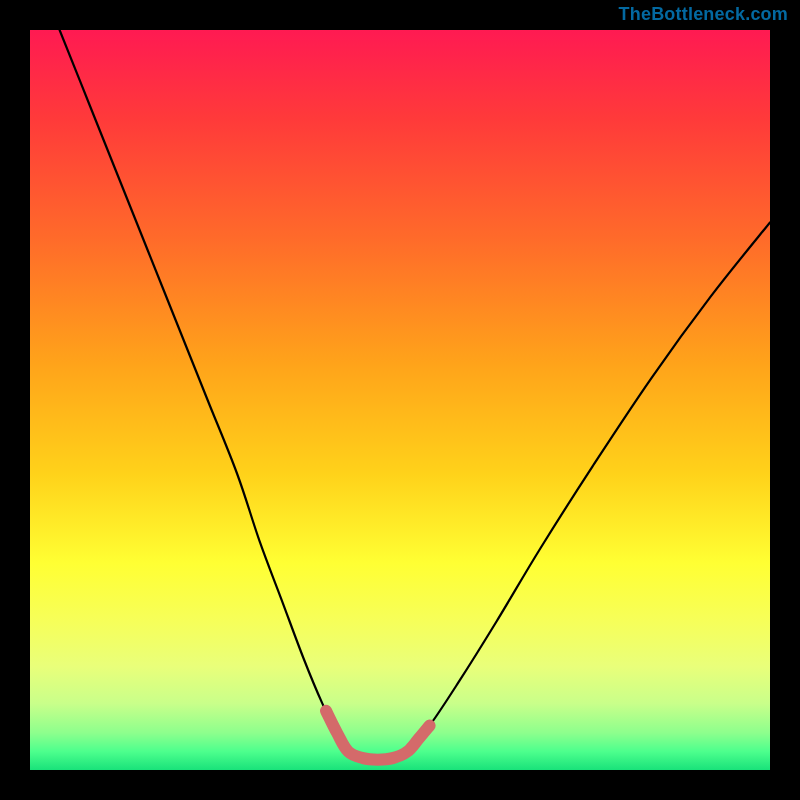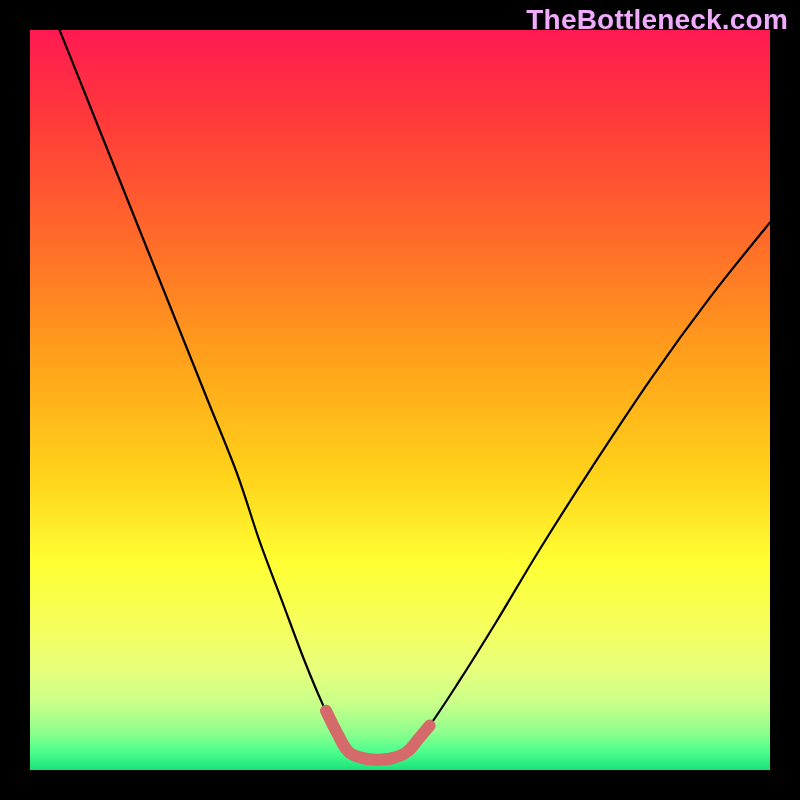--- a/index.html
+++ b/index.html
@@ -16,22 +16,22 @@
     left: 0;
     top: 0;
     width: 800px;
     height: 800px;
     background: #000;
   }
   .watermark {
     position: absolute;
     top: 4px;
     right: 12px;
-    color: #f0abfc;
-    font-size: 28px;
+    color: #0369a1;
+    font-size: 18px;
     font-weight: 600;
     letter-spacing: 0.2px;
     z-index: 20;
   }
   .plot {
     position: absolute;
     left: 30px;
     top: 30px;
     width: 740px;
     height: 740px;

